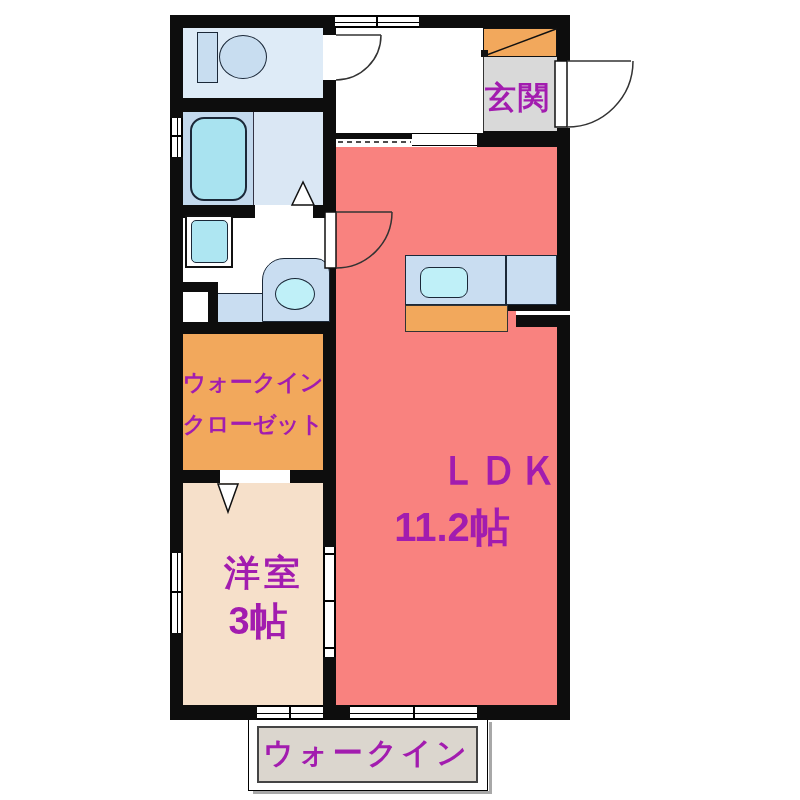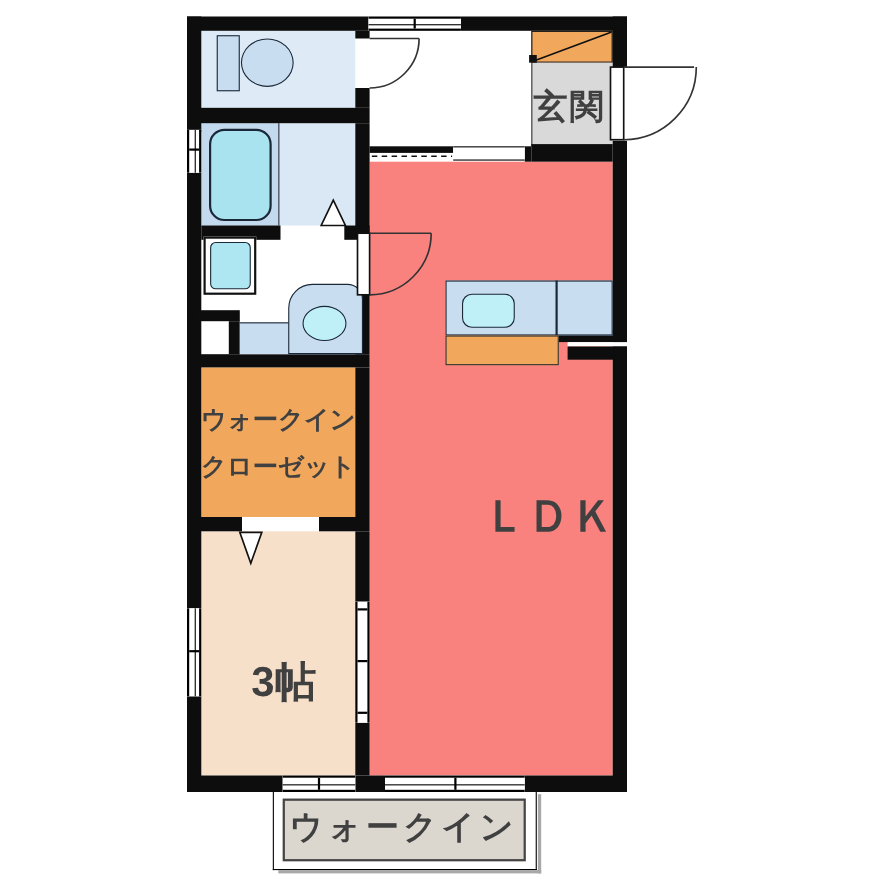--- a/index.html
+++ b/index.html
@@ -1,21 +1,21 @@
 <!DOCTYPE html>
 <html style="--wall: #0d0d0d; --ldk: #f9827f; --western-room: #f6e0ca; --closet: #f2a85c; --genkan: #d9d9d9; --balcony: #dbd6ce; --counter: #c9ddf1; --sink: #bff0f8; --tub: #a9e3f0; --toilet-room: #deebf7; --bath: #dae7f4; --bath-left: #c3d9ed;"><head>
 <meta charset="utf-8">
 <style>
   html,body{margin:0;padding:0;background:#fff;}
   #plan{position:relative;width:800px;height:800px;background:#fff;overflow:hidden;
         font-family:"Liberation Sans","DejaVu Sans",sans-serif;}
   .abs{position:absolute;}
   .wall{position:absolute;background:var(--wall,#0d0d0d);}
   .floor{position:absolute;}
-  .lbl{position:absolute;font-weight:bold;color:#404040;white-space:nowrap;
+  .lbl{position:absolute;font-weight:bold;color:#a21caf;white-space:nowrap;
        transform:translate(-50%,-50%);line-height:1;}
   .win-h{position:absolute;background:#fff;border-top:2px solid #000;border-bottom:2px solid #000;}
   .win-v{position:absolute;background:#fff;border-left:2px solid #000;border-right:2px solid #000;}
   .tick-v{position:absolute;top:0;bottom:0;width:2px;background:#000;}
   .tick-h{position:absolute;left:0;right:0;height:2px;background:#000;}
   .mid-h{position:absolute;left:0;right:0;top:50%;height:1px;background:#000;}
   .mid-v{position:absolute;top:0;bottom:0;left:50%;width:1px;background:#000;}
   svg{position:absolute;left:0;top:0;}
 </style>
 </head>
@@ -131,18 +131,20 @@
     <polygon points="218,484 238,484 228,512" fill="#ffffff" stroke="#111" stroke-width="1.5"></polygon>
 
     <line x1="484" y1="56" x2="556" y2="29" stroke="#111" stroke-width="1.5"></line>
     <rect x="481" y="50" width="7" height="7" fill="#111"></rect>
 
     <line x1="338" y1="142" x2="411" y2="142" stroke="#111" stroke-width="1.5" stroke-dasharray="5,4"></line>
   </svg>
 
   <div class="lbl" style="left:518px;top:97px;font-size:31px;letter-spacing:2px;">玄関</div>
   <div class="lbl" style="left:452px;top:470px;font-size:40px;margin-left:47px;">ＬＤＫ</div>
+  <div class="lbl" style="left:452px;top:527px;font-size:40px;">11.2帖</div>
   <div class="lbl" style="left:253px;top:424px;font-size:23px;">クローゼット</div>
   <div class="lbl" style="left:253px;top:382px;font-size:23px;">ウォークイン</div>
+  <div class="lbl" style="left:264px;top:573px;font-size:36px;letter-spacing:4px;">洋室</div>
   <div class="lbl" style="left:258px;top:621px;font-size:38px;">3帖</div>
   <div class="lbl" style="left:367px;top:753px;font-size:30px;letter-spacing:4px;">ウォークイン</div>
 
 </div>
 
 </body></html>

